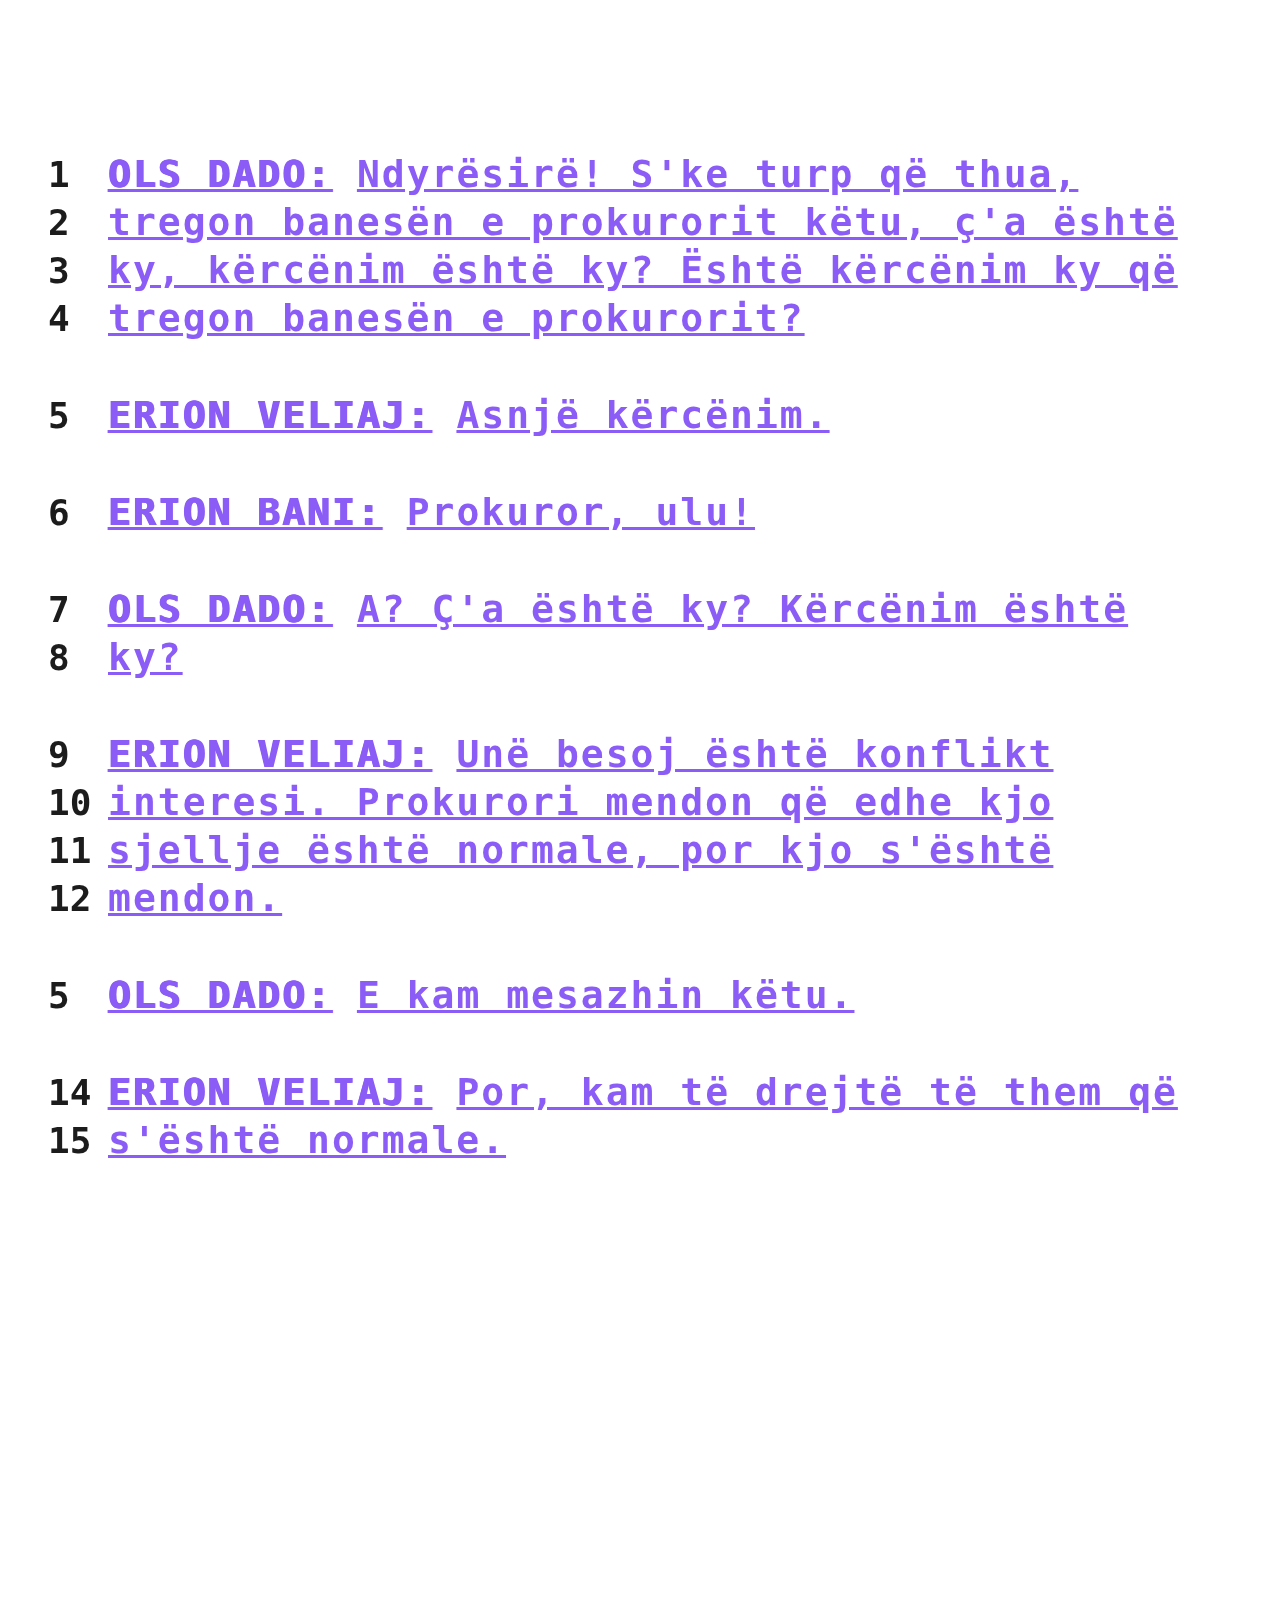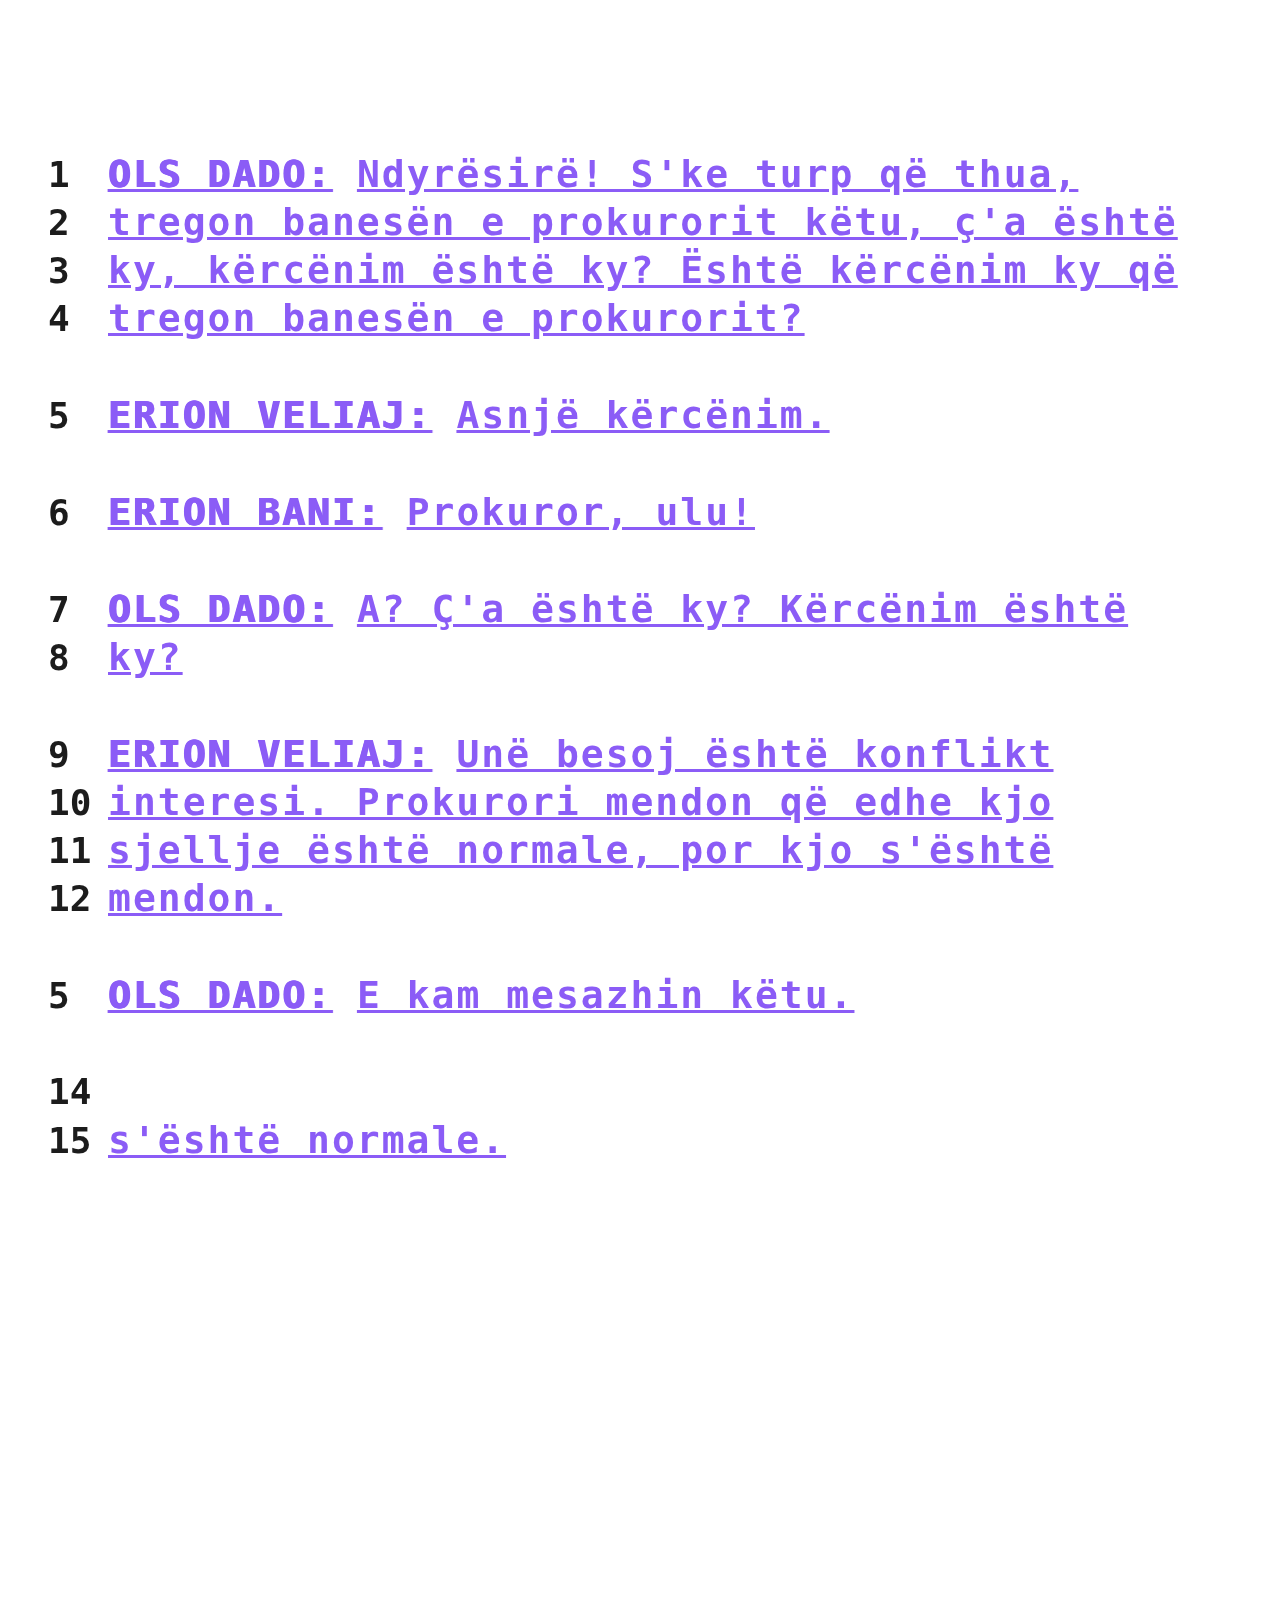--- a/index.html
+++ b/index.html
@@ -121,20 +121,21 @@
       </div>
       <div class="para">
         <div class="row">
           <span class="num">5</span>
           <span class="txt"><strong class="speaker">OLS DADO:</strong><span>E kam mesazhin këtu.</span></span>
         </div>
       </div>
       <div class="para">
         <div class="row">
           <span class="num">14</span>
+          <span class="txt"><strong class="speaker">ERION VELIAJ:</strong><span>Por, kam të drejtë të them që</span></span>
         </div>
         <div class="row">
           <span class="num">15</span>
           <span class="txt"><span>s'është normale.</span></span>
         </div>
       </div>
     </div>
 </div>
 
 </body></html>

